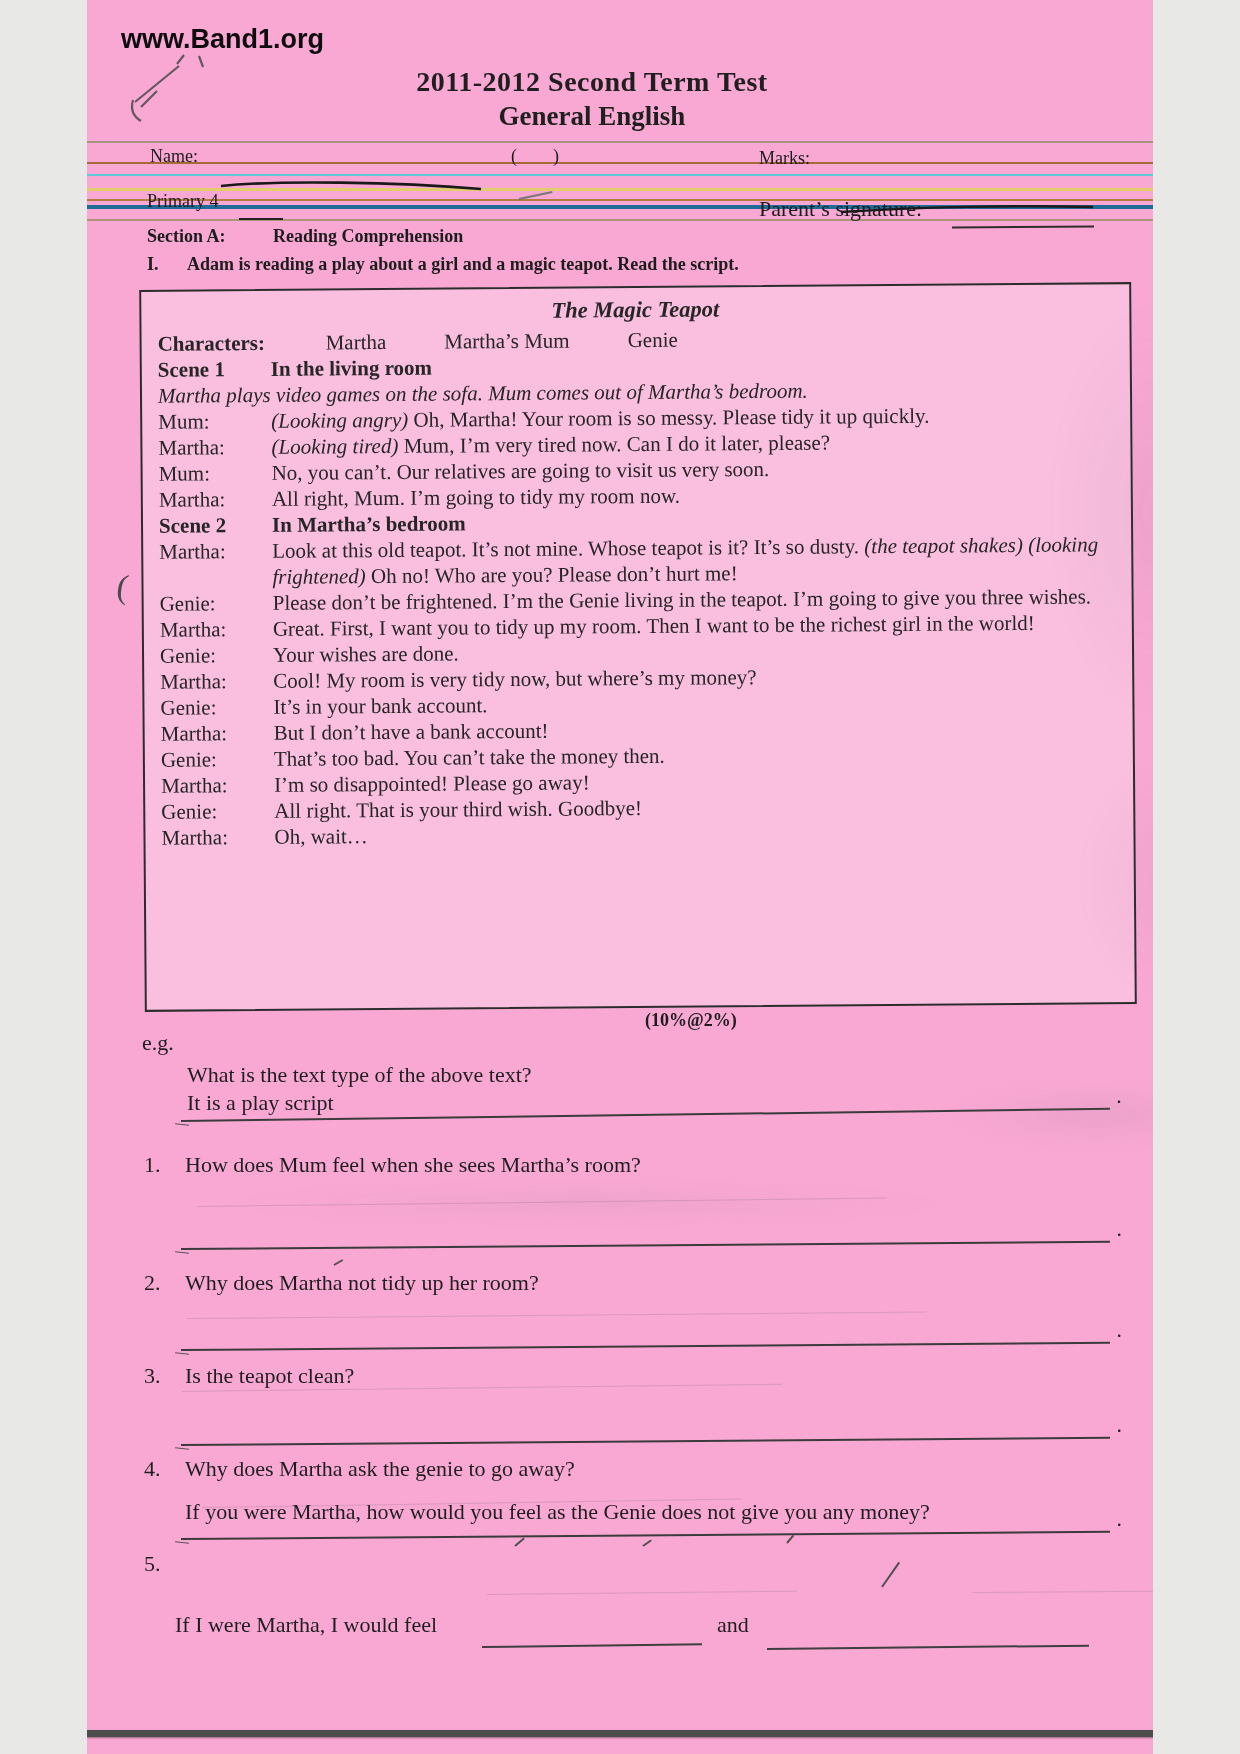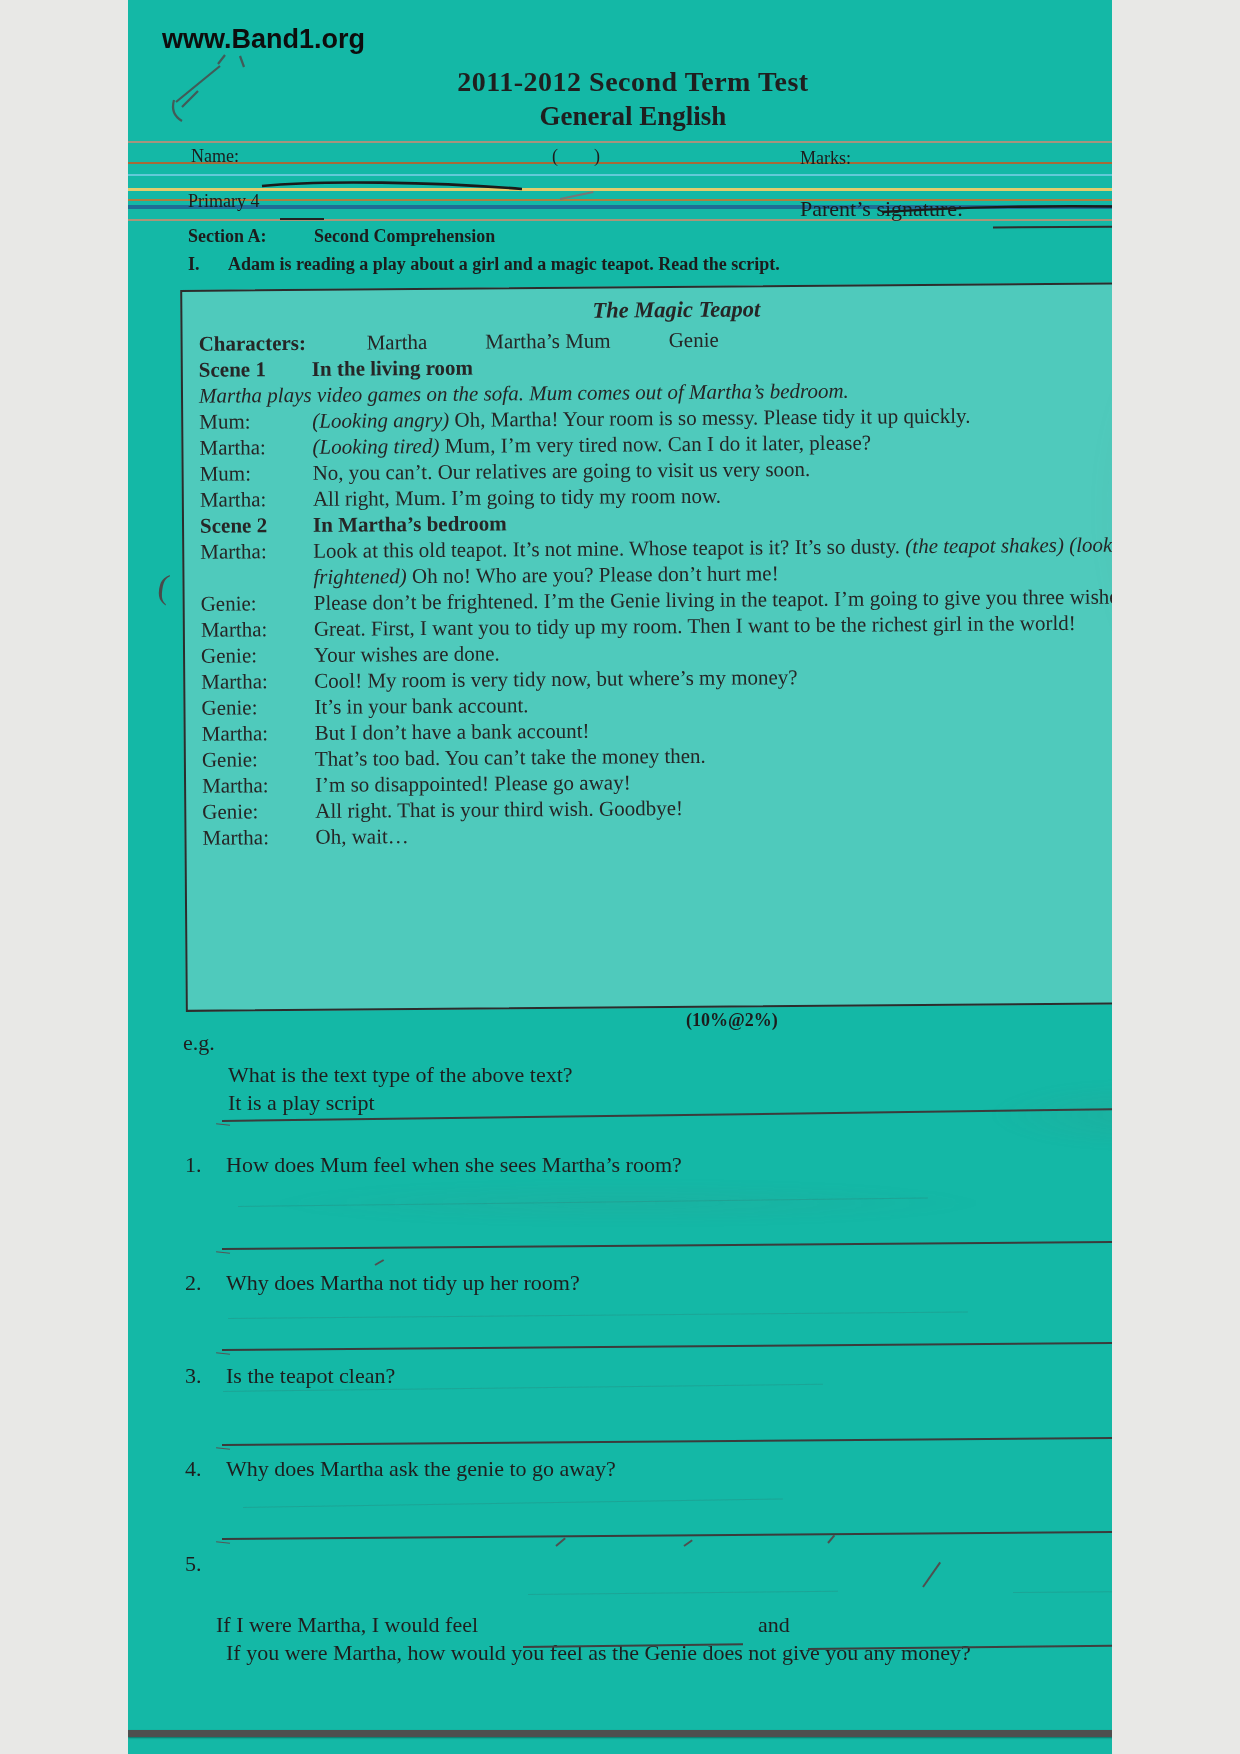--- a/index.html
+++ b/index.html
@@ -1,16 +1,16 @@
 <!DOCTYPE html>
 <html><head>
 <meta charset="utf-8">
 <style>
   html,body{margin:0;padding:0;background:#e8e8e6;}
-  .page{position:relative;width:984px;height:1754px;margin:0 auto;background:#14b8a6;
+  .page{position:relative;width:1066px;height:1754px;margin:0 auto;background:#f9a8d4;
         font-family:"Liberation Serif",serif;color:#262626;overflow:hidden;}
   .abs{position:absolute;}
   .watermark{font-family:"Liberation Sans",sans-serif;font-size:27px;font-weight:600;color:#0d0d0d;}
   .title{width:620px;text-align:center;font-weight:bold;color:#1f1f1f;}
   .t1{font-size:28px;letter-spacing:.5px;}
   .t2{font-size:27px;}
   .scanline{position:absolute;left:0;width:1240px;}
   .hdr{font-size:18px;color:#1c1c1c;}
   .pre{white-space:pre;}
   .bold{font-weight:bold;}
@@ -65,21 +65,21 @@
   <svg class="abs" style="left:750px;top:200px;" width="260" height="18" viewBox="0 0 260 18">
     <path d="M4,12 C 80,7 180,5 256,7" stroke="#1b1b1b" stroke-width="2.4" fill="none"></path>
   </svg>
   <div class="abs hdr" style="left:60px;top:191px;">Primary 4</div>
   <div class="abs" style="left:152px;top:218px;width:44px;border-top:2.5px solid #222;"></div>
   <div class="abs hdr" style="left:672px;top:196px;font-size:22px;">Parent’s signature:</div>
   <div class="abs" style="left:865px;top:226px;width:142px;border-top:2px solid #2e2e2e;transform:rotate(-.4deg);"></div>
   <div class="pmark" style="left:432px;top:198px;width:34px;transform:rotate(-12deg);height:1.5px;background:#777;"></div>
 
   <div class="abs hdr bold" style="left:60px;top:226px;">Section A:</div>
-  <div class="abs hdr bold" style="left:186px;top:226px;">Second Comprehension</div>
+  <div class="abs hdr bold" style="left:186px;top:226px;">Reading Comprehension</div>
   <div class="abs hdr bold" style="left:60px;top:254px;">I.</div>
   <div class="abs hdr bold" style="left:100px;top:254px;">Adam is reading a play about a girl and a magic teapot. Read the script.</div>
 
   <div class="abs box" style="left:55px;top:286px;width:956px;height:712px;">
     <div class="script-title">The Magic Teapot</div>
     <div class="chars-row">
       <span class="chars-label">Characters:</span>
       <span id="chars-items"><span class="chars-item">Martha</span><span class="chars-item">Martha’s Mum</span><span class="chars-item">Genie</span></span>
     </div>
     <div id="script-body">
@@ -182,21 +182,21 @@
       <div class="abs q" style="left: 98px; top: 1363px; width: 1050px;">Is the teapot clean?</div>
       <div class="ansline" style="left: 94px; top: 1444px; width: 929px; transform: rotate(-0.45deg);">
         <span class="period">.</span>
       </div>
       <div class="abs q" style="left: 57px; top: 1456px;">4.</div>
       <div class="abs q" style="left: 98px; top: 1456px; width: 1050px;">Why does Martha ask the genie to go away?</div>
       <div class="ansline" style="left: 94px; top: 1538px; width: 929px; transform: rotate(-0.45deg);">
         <span class="period">.</span>
       </div>
       <div class="abs q" style="left: 57px; top: 1551px;">5.</div>
-      <div class="abs q" style="left: 98px; top: 1640px; width: 1050px;">If you were Martha, how would you feel as the Genie does not give you any money?</div>
+      <div class="abs q" style="left: 98px; top: 1499px; width: 1050px;">If you were Martha, how would you feel as the Genie does not give you any money?</div>
     </div>
 
   <div class="abs q" style="left:88px;top:1612px;">If I were Martha, I would feel</div>
   <div class="blank" style="left:395px;top:1646px;width:220px;transform:rotate(-.7deg);"></div>
   <div class="abs q" style="left:630px;top:1612px;">and</div>
   <div class="blank" style="left:680px;top:1648px;width:322px;transform:rotate(-.6deg);"></div>
 
   <div id="decor">
       <div class="faintline" style="left: 110px; top: 1206px; width: 690px; transform: rotate(-0.7deg);"></div>
       <div class="faintline" style="left: 100px; top: 1318px; width: 740px; transform: rotate(-0.5deg);"></div>

